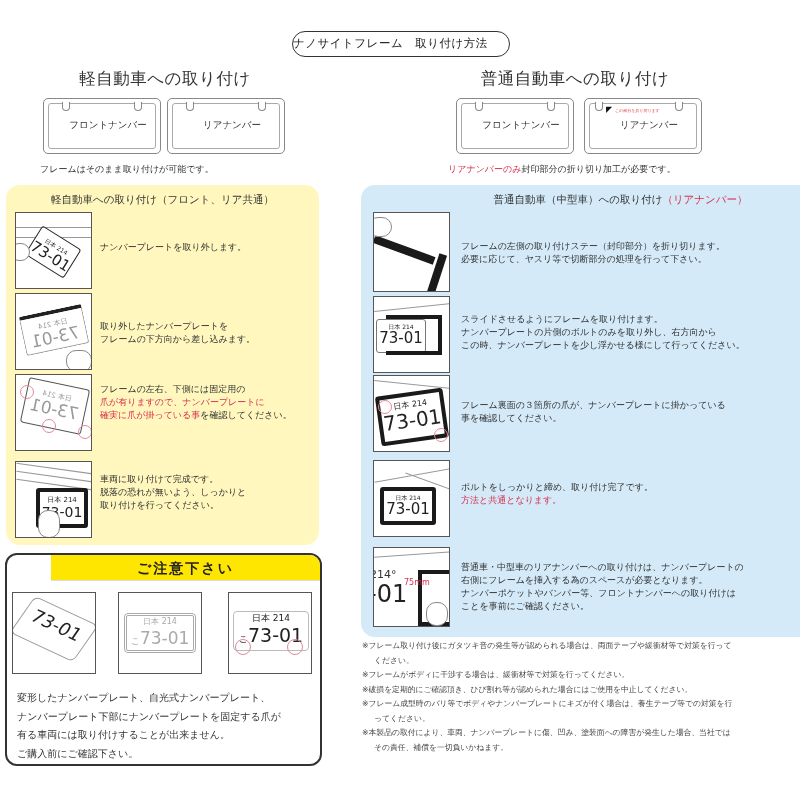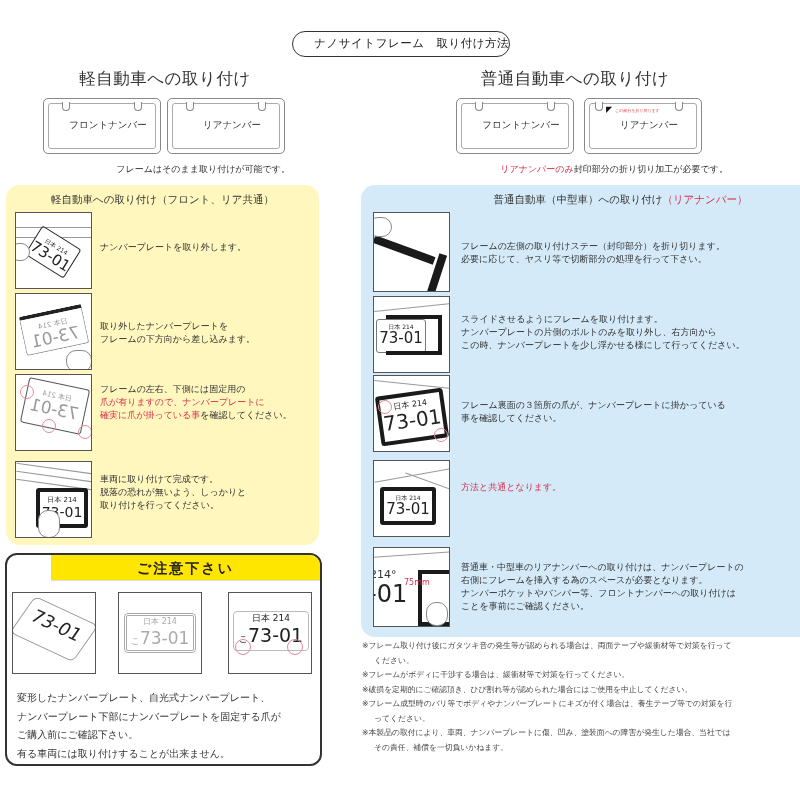--- a/index.html
+++ b/index.html
@@ -2,21 +2,21 @@
 <html><head>
 <meta charset="utf-8">
 <style>
   * { box-sizing: border-box; margin: 0; padding: 0; }
   html, body { width: 800px; height: 800px; background: #ffffff; overflow: hidden; }
   body { position: relative; font-family: "DejaVu Sans", sans-serif; color: #3a3a3a; }
 
   .title-pill {
     position: absolute; left: 292px; top: 31px; width: 218px; height: 26px;
     border: 1.5px solid #333; border-radius: 13px;
-    font-size: 11.5px; line-height: 23px; text-align: right; color: #222; letter-spacing: 0.5px;
+    font-size: 11.5px; line-height: 23px; text-align: left; color: #222; letter-spacing: 0.5px;
   }
 
   .sec-head { position: absolute; font-size: 16.5px; color: #333; text-align: center; letter-spacing: 0.5px; }
 
   .frame {
     position: absolute; width: 118px; height: 56px;
     border: 1.5px solid #888; border-radius: 5px; background: #fff;
   }
   .frame::before {
     content: ""; position: absolute; left: 4px; top: 4px; right: 4px; bottom: 4px;
@@ -24,21 +24,21 @@
   }
   .frame .hole {
     position: absolute; top: 3px; width: 8px; height: 9px; border: 1px solid #888;
     border-top: none; border-radius: 0 0 5px 5px; background: #fff;
   }
   .frame .hole.l { left: 18px; } .frame .hole.r { right: 18px; }
   .frame .lbl { position: absolute; left: 12px; right: 0; top: 20px; text-align: center; font-size: 9.5px; color: #333; }
   .frame .note-red { position: absolute; left: 30px; top: 9px; font-size: 4px; color: #d33; }
   .frame .arrow { position: absolute; left: 21px; top: 6px; font-size: 8px; color: #111; }
 
-  .caption { position: absolute; font-size: 9px; color: #333; text-align: right; }
+  .caption { position: absolute; font-size: 9px; color: #333; text-align: left; }
   .red { color: #d6304e; }
 
   .panel { position: absolute; border-radius: 14px; }
   .panel.yellow { left: 6px; top: 185px; width: 313px; height: 360px; background: #fff7bd; }
   .panel.blue { left: 361px; top: 185px; width: 519px; height: 452px; background: #d4eaf8; }
   .panel-title { position: absolute; left: 0; right: 0; top: 8px; text-align: center; font-size: 10.5px; color: #333; }
   .thumb {
     position: absolute; width: 77px; height: 77px; border: 1.5px solid #555; background: #fff; overflow: hidden;
   }
   .thumb .plate {
@@ -201,20 +201,21 @@
 
   <div class="thumb" style="left:12px; top:275px;">
     <div class="line" style="left:0;top:14px;width:77px;transform:rotate(-10deg);"></div>
     <div class="line" style="left:30px;top:20px;width:50px;transform:rotate(20deg);"></div>
     <div class="plate dark" style="left:6px;top:26px;width:56px;height:38px;font-size:15px;line-height:15px;padding-top:2px;">
       <div style="font-size:6px;line-height:9px;">日本 214</div>
       <div>73-01</div>
     </div>
   </div>
   <div class="step-text" style="left:100px; top:296px;">
+    <div>ボルトをしっかりと締め、取り付け完了です。</div>
     <div class="red">方法と共通となります。</div>
   </div>
 
   <div class="thumb" style="left:12px; top:362px; height:80px;">
     <div class="line" style="left:0;top:6px;width:77px;transform:rotate(-4deg);"></div>
     <div style="position:absolute;left:-4px;top:20px;font-size:11px;color:#333;">214°</div>
     <div style="position:absolute;left:-6px;top:34px;font-size:24px;color:#222;line-height:24px;">-01</div>
     <div style="position:absolute;left:44px;top:22px;width:40px;height:56px;border:4px solid #1a1a1a;border-right:none;"></div>
     <div class="red" style="position:absolute;left:30px;top:30px;font-size:8px;">75mm</div>
     <div class="hand" style="left:52px;top:54px;width:22px;height:24px;"></div>
@@ -246,22 +247,22 @@
       <div style="font-size:9px;line-height:12px;">日本 214</div>
       <div style="font-size:19px;line-height:22px;"><span style="font-size:9px;">こ</span><span>73-01</span></div>
     </div>
     <div class="thumb-circ" style="position:absolute;left:6px;top:46px;width:16px;height:16px;border:1px solid #e08a9a;border-radius:50%;"></div>
     <div style="position:absolute;left:58px;top:46px;width:16px;height:16px;border:1px solid #e08a9a;border-radius:50%;"></div>
   </div>
 
   <div class="caution-text">
     <div>変形したナンバープレート、自光式ナンバープレート、</div>
     <div>ナンバープレート下部にナンバープレートを固定する爪が</div>
+    <div>有る車両には取り付けすることが出来ません。</div>
     <div>ご購入前にご確認下さい。</div>
-    <div>有る車両には取り付けすることが出来ません。</div>
   </div>
 </div>
 
 <div class="notes">
   <div class="n">
     <div>※フレーム取り付け後にガタツキ音の発生等が認められる場合は、両面テープや緩衝材等で対策を行って</div>
     <div class="indent">ください。</div>
   </div>
   <div class="n">
     <div>※フレームがボディに干渉する場合は、緩衝材等で対策を行ってください。</div>

